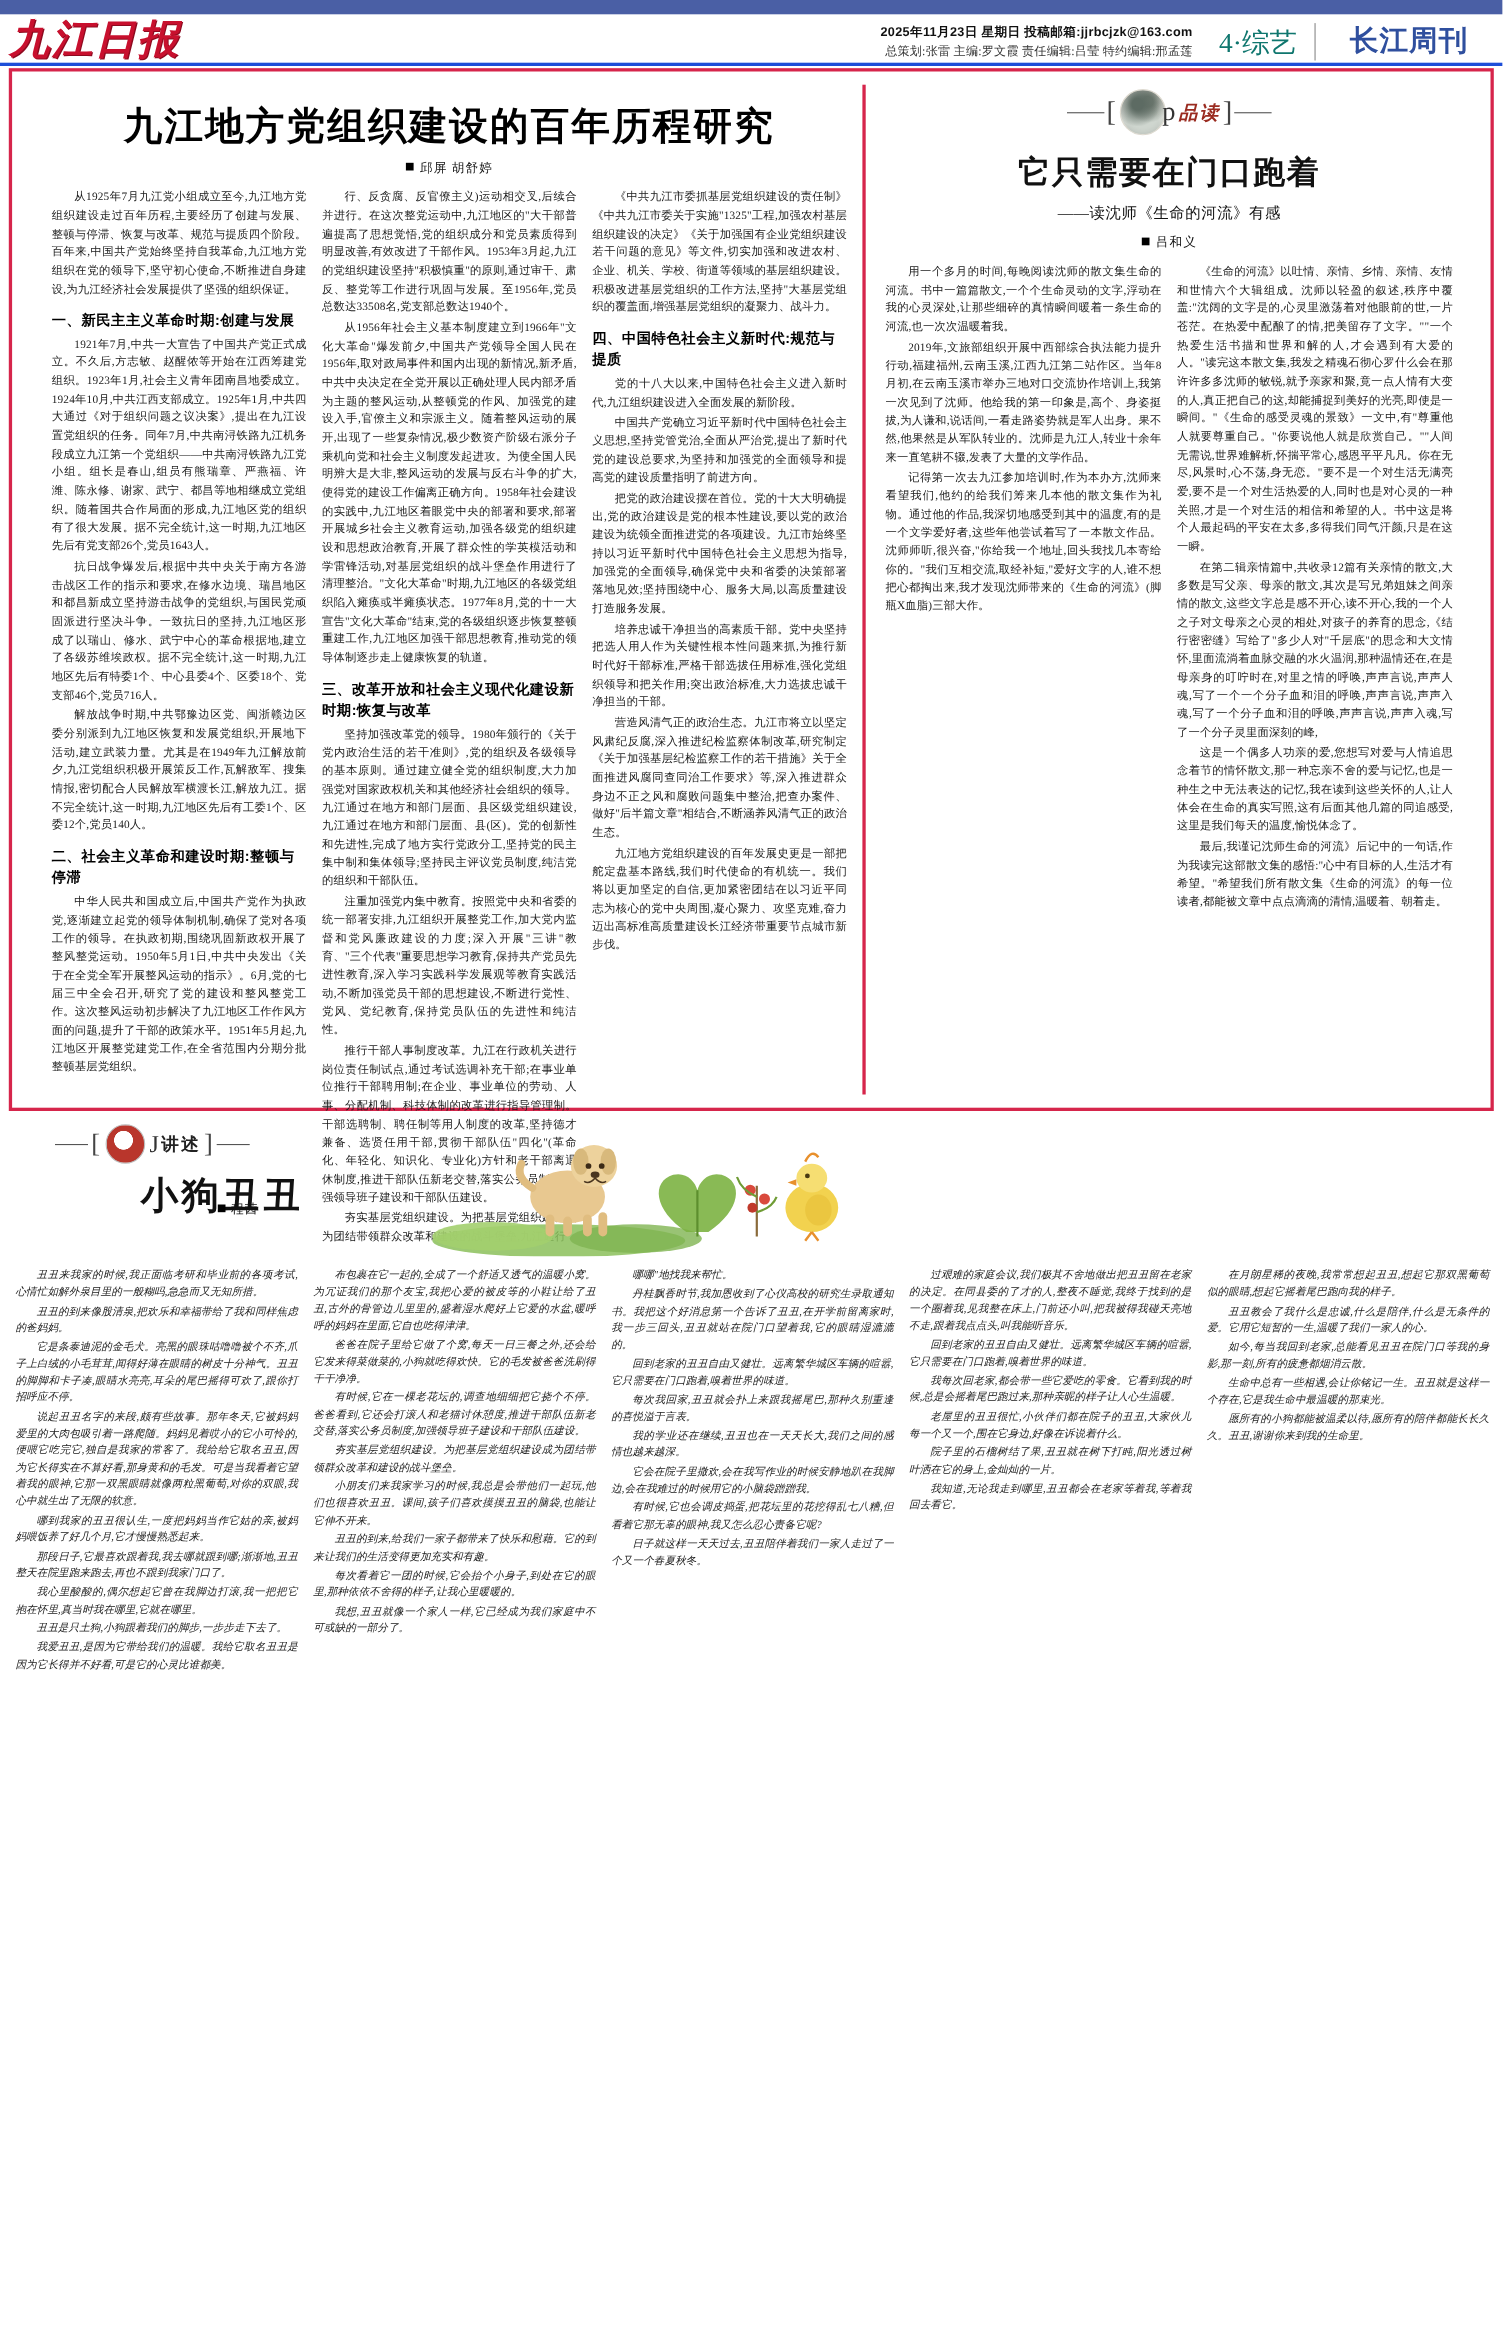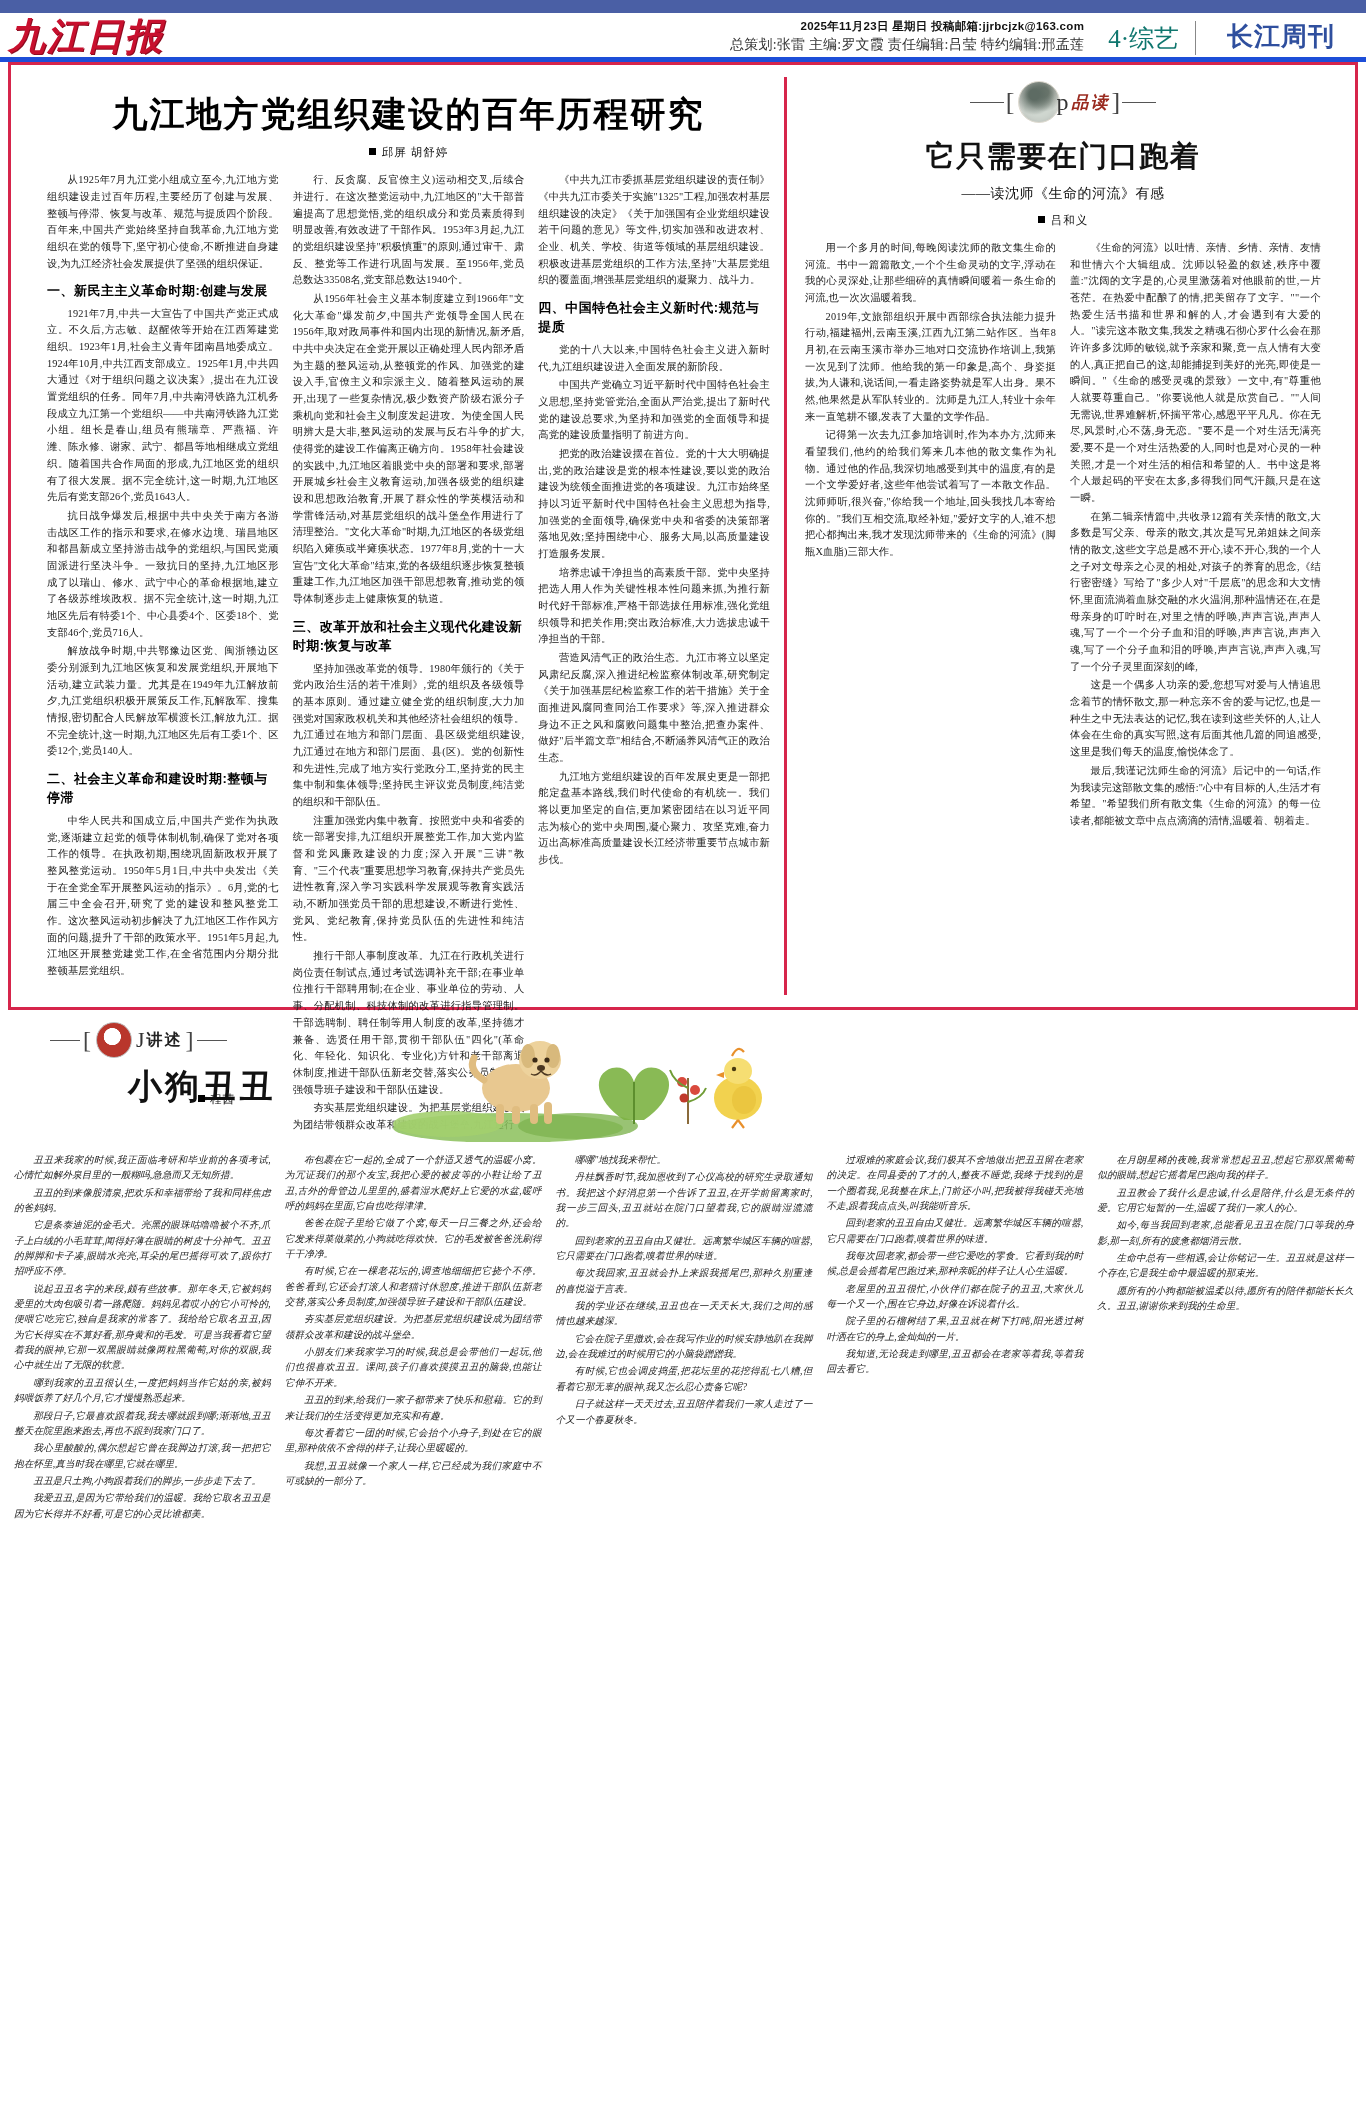--- a/index.html
+++ b/index.html
@@ -3,30 +3,30 @@
 <meta charset="utf-8">
 <style>
   html,body{margin:0;padding:0;}
   body{
     width:1366px;height:2114px;background:#fff;
     font-family:"Liberation Serif","DejaVu Serif",serif;
     color:#111;overflow:hidden;position:relative;
   }
   
   .topbar{height:13px;background:#4a5fa5;width:100%;}
-  .masthead{height:44px;display:flex;align-items:flex-end;position:relative;border-bottom:5px solid #1d4ed8;}
+  .masthead{height:44px;display:flex;align-items:flex-end;position:relative;border-bottom:3px solid #1d4ed8;}
   .logo{
     width:200px;margin-left:8px;margin-bottom:2px;
     font-family:"Liberation Serif",serif;font-weight:bold;font-size:37px;
     color:#c8102e;letter-spacing:2px;font-style:italic;
     text-shadow:1px 1px 0 #8d0a1f;line-height:1;
   }
   .mast-center{flex:1;text-align:right;padding-right:18px;padding-bottom:3px;}
   .mast-line1{font-size:11.5px;font-family:"Liberation Sans",sans-serif;font-weight:bold;color:#111;letter-spacing:.3px;}
-  .mast-line2{font-size:14px;color:#333;margin-top:2px;letter-spacing:.2px;}
+  .mast-line2{font-size:11px;color:#333;margin-top:2px;letter-spacing:.2px;}
   .page-no{
     font-size:25px;font-family:"Liberation Serif",serif;color:#0f766e;
     padding:0 16px 2px 6px;white-space:nowrap;
   }
   .mast-sep{width:1px;background:#888;height:34px;margin-bottom:2px;}
   .weekly{
     width:170px;text-align:center;font-size:26px;font-weight:bold;color:#2f4f9e;
     letter-spacing:1px;padding-bottom:3px;font-family:Liberation Mono, monospace;
   }
   

